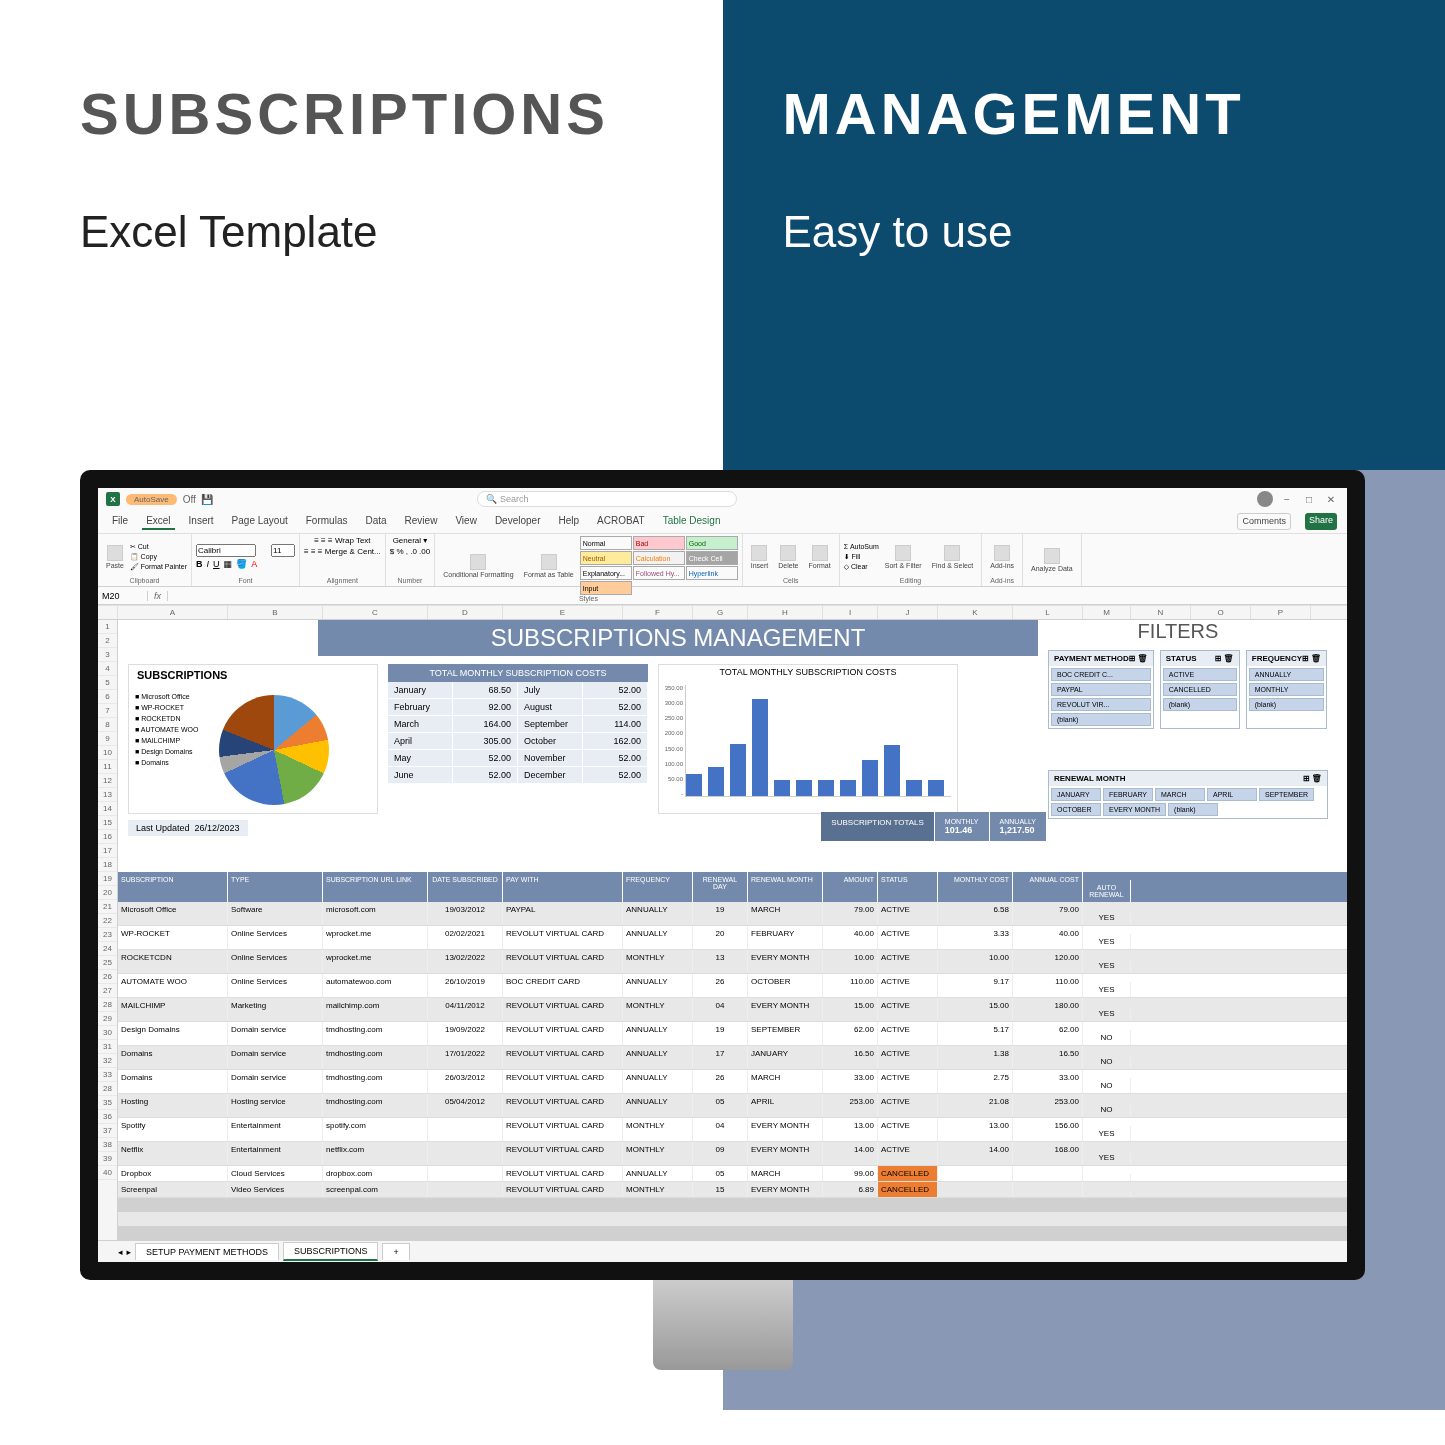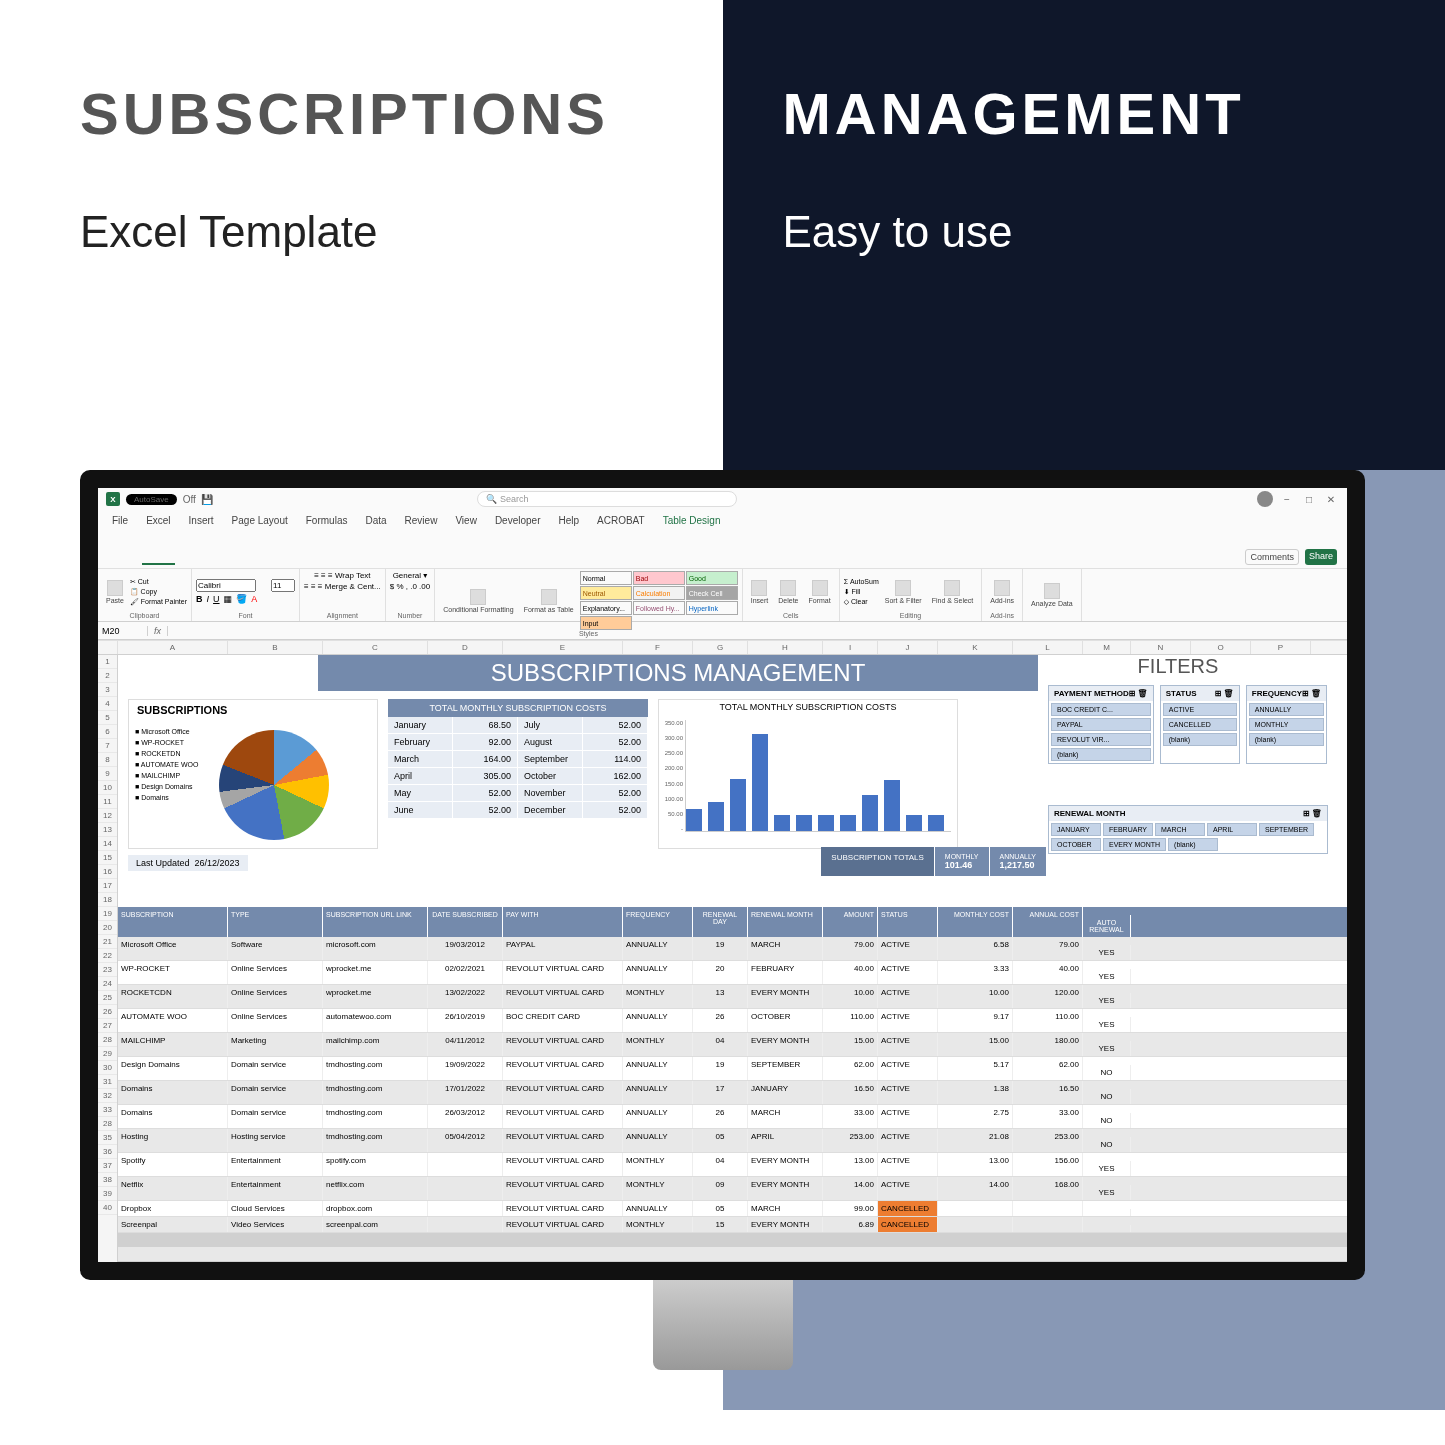--- a/index.html
+++ b/index.html
@@ -1,44 +1,44 @@
 <!DOCTYPE html>
 <html><head>
 <meta charset="utf-8">
 <style>
 * { margin: 0; padding: 0; box-sizing: border-box; font-family: Arial, sans-serif; }
 body { width: 1445px; height: 1445px; background: #fff; }
 .split { display: flex; width: 100%; height: 470px; }
 .left-panel { width: 50%; background: #fff; padding: 80px 40px 0 80px; }
-.right-panel { width: 50%; background: #0f172a; padding: 80px 40px 0 60px; }
+.right-panel { width: 50%; background: #0c4a6e; padding: 80px 40px 0 60px; }
 .big-title { font-size: 58px; font-weight: 700; letter-spacing: 4px; color: #555; }
 .right-panel .big-title { color: #fff; }
 .sub-title { font-size: 44px; margin-top: 60px; color: #222; }
 .right-panel .sub-title { color: #fff; font-weight: 300; }
 
 .monitor-wrap { width: 100%; padding: 0 80px 40px 80px; position: relative; }
 .bg-split { position: absolute; left: 0; right: 0; top: 0; bottom: 0; display: flex; z-index: 0; }
 .bg-split > div:first-child { width: 50%; background: #fff; }
 .bg-split > div:last-child { width: 50%; background: #8898b5; }
 .monitor { position: relative; z-index: 1; border: 18px solid #111; border-radius: 10px; background: #fff; height: 810px; overflow: hidden; }
 .stand { width: 140px; height: 90px; background: linear-gradient(#ccc,#999); margin: 0 auto; position: relative; z-index: 1; border-radius: 0 0 8px 8px; }
 
 .excel-top { background: #fafafa; border-bottom: 1px solid #e0e0e0; font-size: 10px; }
 .title-bar { display: flex; align-items: center; height: 22px; padding: 0 8px; gap: 6px; color: #666; }
 .excel-icon { width: 14px; height: 14px; background: #217346; color: #fff; display: flex; align-items: center; justify-content: center; font-size: 8px; font-weight: bold; border-radius: 2px; }
-.autosave { background: #000000; border-radius: 8px; padding: 1px 8px; font-size: 8px; }
+.autosave { background: #fdba74; border-radius: 8px; padding: 1px 8px; font-size: 8px; }
 .search-bar { margin: 0 auto; width: 260px; background: #fff; border: 1px solid #ddd; border-radius: 8px; padding: 2px 8px; font-size: 9px; color: #999; }
 .title-right { margin-left: auto; display: flex; gap: 6px; align-items: center; }
 .avatar { width: 16px; height: 16px; background: #888; border-radius: 50%; }
 .win-btn { width: 16px; text-align: center; }
 
 .ribbon-tabs { display: flex; gap: 10px; padding: 3px 10px; font-size: 10px; color: #444; }
 .ribbon-tabs span { padding: 2px 4px; cursor: pointer; }
 .ribbon-tabs .active { border-bottom: 2px solid #217346; }
-.ribbon-tabs .right { margin-left: auto; display: flex; gap: 6px; margin-top: 36px; }
+.ribbon-tabs .right { margin-left: auto; display: flex; gap: 14px; }
 .share-btn { background: #217346; color: #fff; padding: 2px 8px; border-radius: 3px; font-size: 9px; }
 .comments-btn { border: 1px solid #ccc; padding: 2px 8px; border-radius: 3px; font-size: 9px; }
 
 .ribbon { display: flex; height: 54px; border-top: 1px solid #e0e0e0; border-bottom: 1px solid #d0d0d0; background: #fafafa; font-size: 8px; }
 .r-group { border-right: 1px solid #e0e0e0; padding: 2px 4px; display: flex; flex-direction: column; justify-content: space-between; }
 .r-top { display: flex; gap: 2px; align-items: center; flex: 1; }
 .r-label { text-align: center; color: #666; font-size: 7px; }
 .r-btn { border: 1px solid transparent; padding: 2px 3px; display: flex; flex-direction: column; align-items: center; gap: 1px; font-size: 7px; color: #444; }
 .r-icon { width: 16px; height: 16px; background: #ddd; border: 1px solid #ccc; }
 .style-cell { width: 52px; height: 14px; border: 1px solid #aaa; font-size: 7px; display: flex; align-items: center; padding: 0 2px; }

